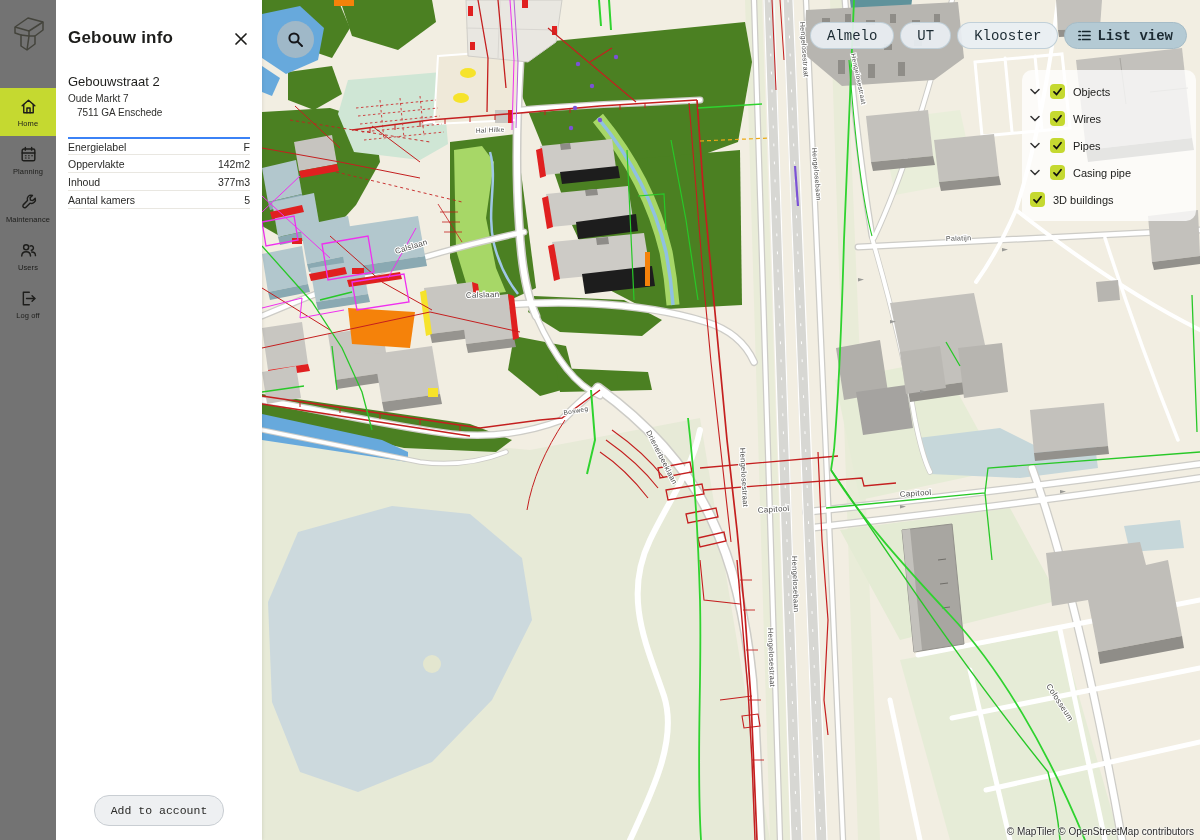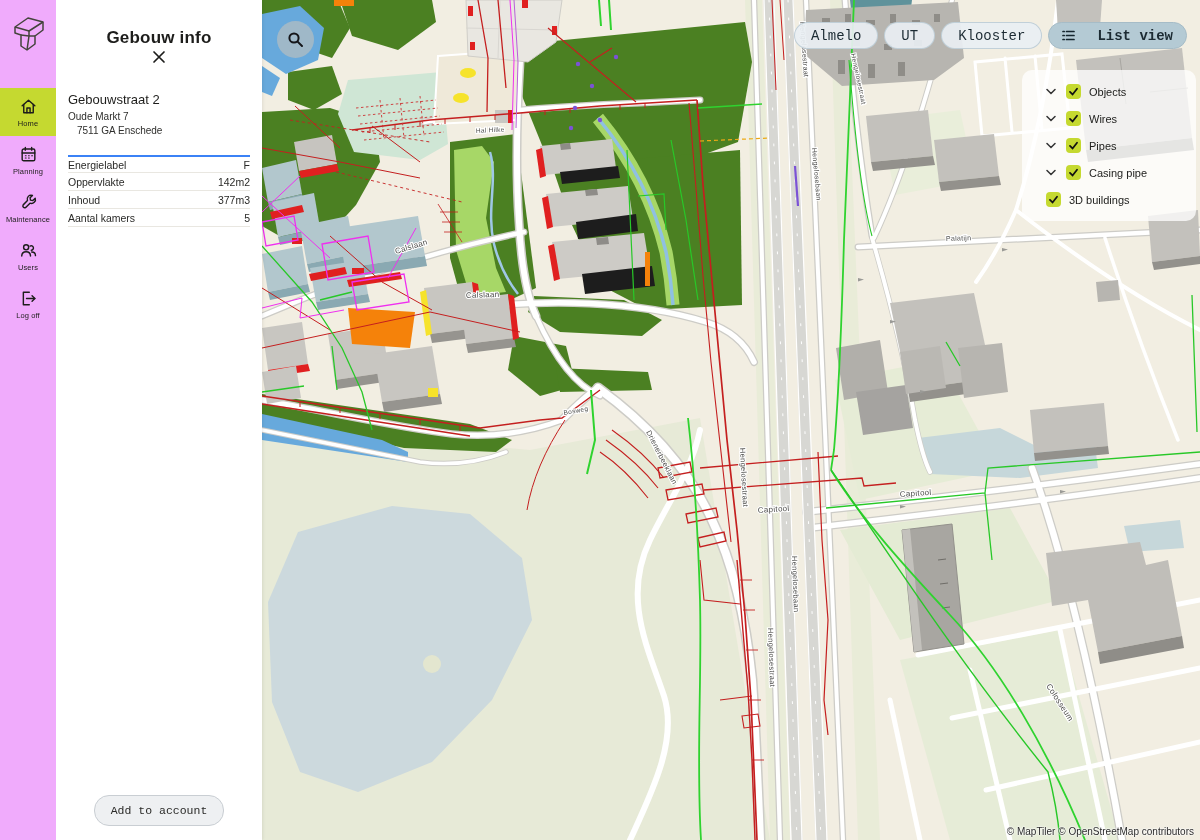--- a/index.html
+++ b/index.html
@@ -1,53 +1,53 @@
 <!DOCTYPE html>
 <html><head>
 <meta charset="utf-8">
 <style>
   * { margin:0; padding:0; box-sizing:border-box; }
   html,body { width:1200px; height:840px; overflow:hidden; }
   body { font-family:"Liberation Sans", sans-serif; background:#f2eee2; color:#1d1d1b; }
   .app { display:flex; width:1200px; height:840px; }
 
   
-  .sidebar { width:56px; height:840px; background:#f0abfc; flex:0 0 56px; position:relative; z-index:30; }
+  .sidebar { width:56px; height:840px; background:#737373; flex:0 0 56px; position:relative; z-index:30; }
   .logo { width:56px; padding:10px 8px; }
   .nav-items { position:absolute; top:88px; left:0; width:56px; }
   .nav-item { width:56px; height:48px; display:flex; flex-direction:column; align-items:center; justify-content:center; gap:3px; cursor:pointer; }
   .nav-item.active { background:#c5d930; }
   .nav-label { font-size:7.5px; color:#1d1d1b; letter-spacing:.1px; }
   .nav-icon svg { display:block; }
 
   
   .info-panel { width:206px; flex:0 0 206px; background:#ffffff; position:relative; z-index:20; box-shadow:1px 0 3px rgba(0,0,0,.08); padding:0 12px; }
-  .panel-header { display:flex; align-items:center; justify-content:space-between; padding:28px 0 0 0;flex-direction:column; }
+  .panel-header { display:flex; align-items:flex-end; justify-content:space-between; padding:28px 0 0 0; }
   .panel-title { font-size:17px; font-weight:bold; letter-spacing:.2px; }
   .close-btn { background:none; border:none; cursor:pointer; padding:2px; line-height:0; }
   .building-name { font-size:13px; font-weight:normal; margin-top:26px; }
   .addr { font-size:10px; color:#2e2e2c; margin-top:3px; line-height:1.35; }
   .details { margin-top:18px; }
   .detail-row { display:flex; justify-content:space-between; align-items:center; height:18px; border-bottom:1px solid #e9e7e1; font-size:10.5px; color:#2a2a28; }
   .detail-row:first-child { border-top:2px solid #3b82f6; }
   .panel-footer { position:absolute; bottom:14px; left:0; width:206px; display:flex; justify-content:center; }
   .add-btn { font-family:Liberation Mono, monospace; font-size:11.5px; color:#2a2a28; background:#eef0f2; border:1px solid #c9ced3; border-radius:15px; padding:8px 16px; cursor:pointer; }
 
   
   .map-area { position:relative; flex:1; height:840px; overflow:hidden; background:#f2eee2; }
   .map-svg { position:absolute; left:0; top:0; width:938px; height:840px; display:block; }
   .map-label { font-family:"Liberation Sans",sans-serif; fill:#4b4b49; stroke:#ffffff; stroke-width:2.2px; paint-order:stroke; letter-spacing:.3px; }
 
   .search-btn { position:absolute; left:15px; top:21px; width:37px; height:37px; border-radius:50%; border:none; background:rgba(167,186,197,.88); display:flex; align-items:center; justify-content:center; cursor:pointer; }
 
   .top-controls { position:absolute; top:22px; right:13px; display:flex; gap:6px; align-items:center; }
   .pill { height:27px; padding:0 16px; border-radius:14px; background:rgba(233,239,243,.92); border:1px solid rgba(186,202,212,.85); font-family:Liberation Mono, monospace; font-size:14px; color:#1c2b33; cursor:pointer; display:flex; align-items:center; }
-  .pill.listview { background:#b4cad4; border-color:#a6bcc7; font-weight:bold; gap:22px; padding:0 13px; }
-
-  .layers-panel { position:absolute; top:70px; right:4px; width:174px; background:rgba(255,255,255,.76); border-radius:10px; padding:8px 24px; }
+  .pill.listview { background:#b4cad4; border-color:#a6bcc7; font-weight:bold; gap:6px; padding:0 13px; }
+
+  .layers-panel { position:absolute; top:70px; right:4px; width:174px; background:rgba(255,255,255,.76); border-radius:10px; padding:8px 8px; }
   .layer-row { display:flex; align-items:center; height:27px; gap:8px; cursor:pointer; }
   .layer-chevron { width:12px; display:flex; align-items:center; }
   .layer-check { width:15px; height:15px; border-radius:4px; background:#c5d930; display:flex; align-items:center; justify-content:center; flex:0 0 15px; }
   .layer-label { font-size:11px; color:#222220; }
 
   .attribution { position:absolute; right:6px; bottom:3px; font-size:10px; color:#2b2b2b; text-shadow:0 0 2px #fff,0 0 2px #fff,0 0 2px #fff; }
 </style>
 </head>
 <body>
 

